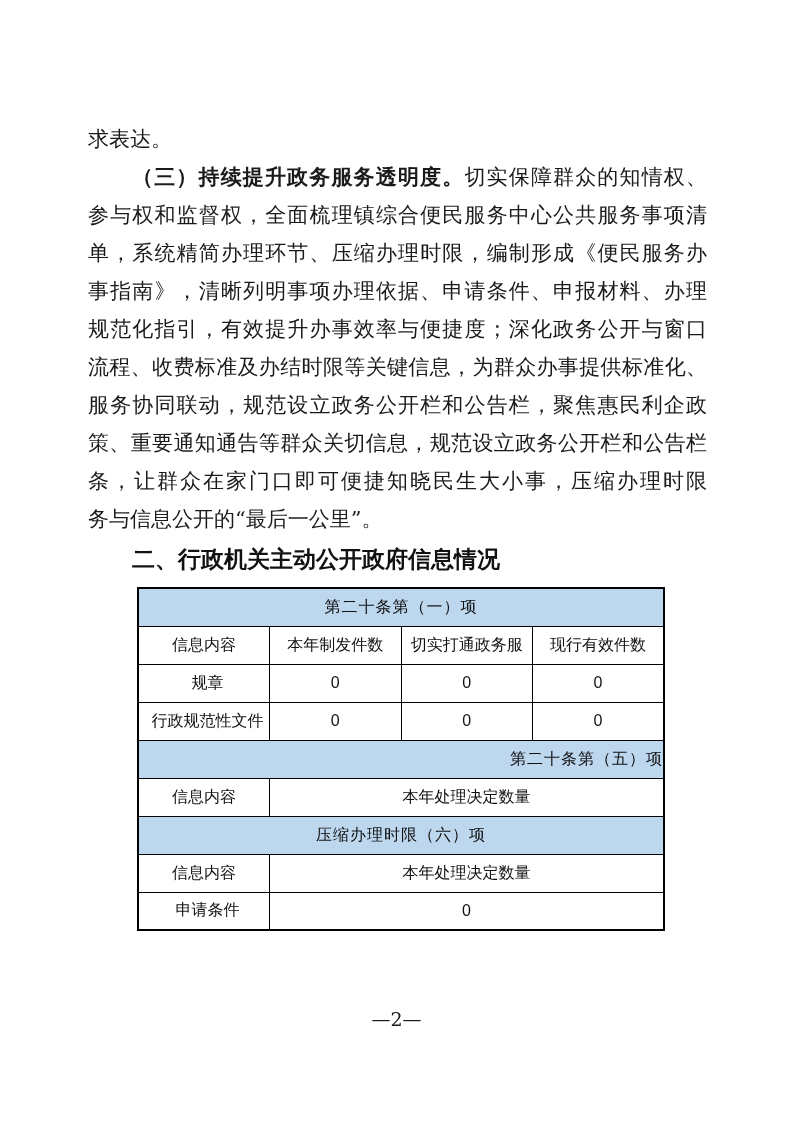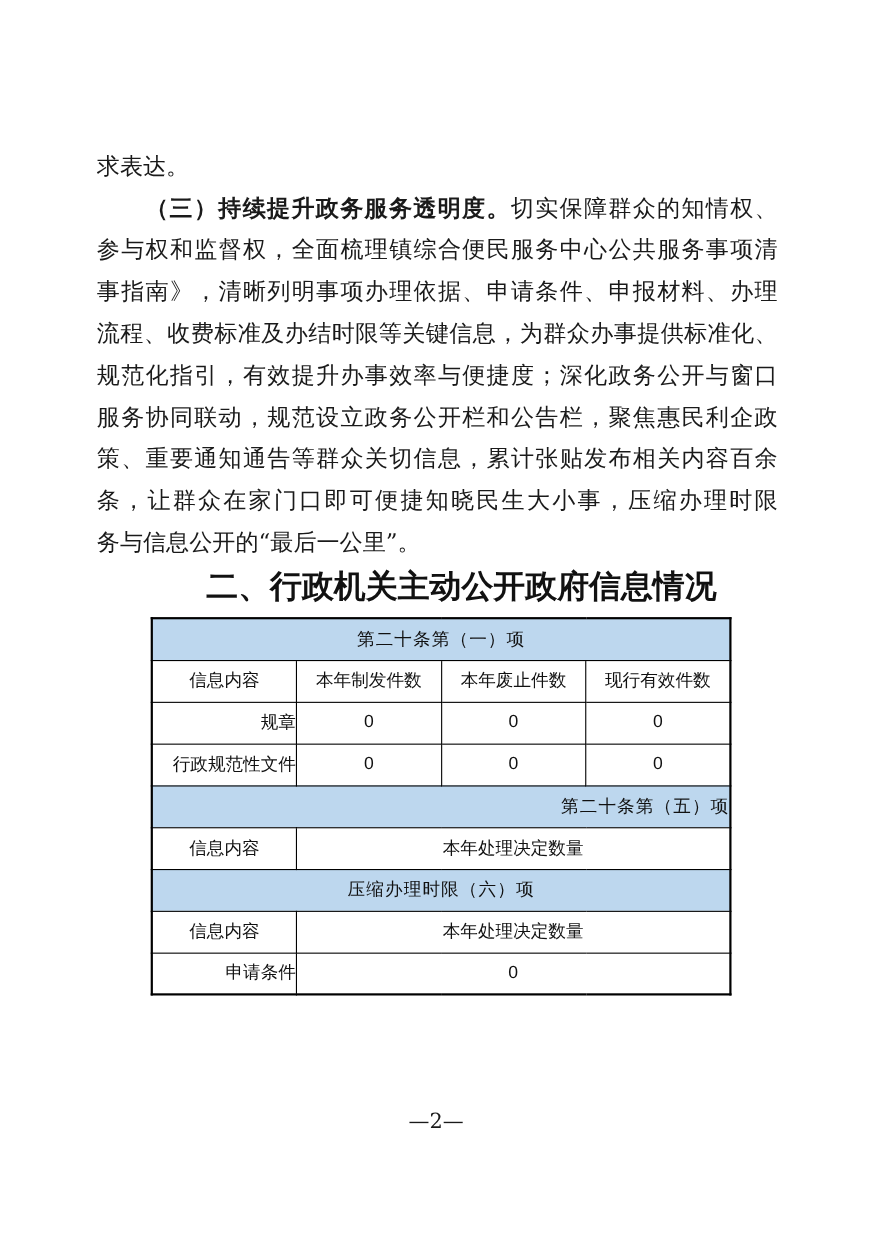--- a/index.html
+++ b/index.html
@@ -7,46 +7,45 @@
   body {
     width: 793px;
     height: 1122px;
     position: relative;
     overflow: hidden;
     font-family: "DejaVu Serif", serif;
     color: #1a1a1a;
   }
   .content {
     position: absolute;
-    top: 132px;
+    top: 120px;
     left: 88px;
     width: 619px;
   }
   .line {
     font-size: 21px;
     line-height: 38px;
     white-space: nowrap;
     overflow: hidden;
   }
   .line.full {
     text-align: justify;
     text-align-last: justify;
   }
   .indent { text-indent: 44px; }
   .bold { font-weight: bold; }
   .section-heading {
-    font-family: Liberation Sans, sans-serif;
+    font-family: Liberation Serif, serif;
     font-weight: bold;
-    font-size: 29px;
+    font-size: 23px;
     line-height: 38px;
     text-indent: 44px;
     color: #111111;
     margin-top: 3px;
     white-space: nowrap;
-    text-align: center;
   }
   .info-table {
     margin: 8px 0 0 49px;
     width: 528px;
     border-collapse: collapse;
     table-layout: fixed;
     border: 2.5px solid #000000;
     font-size: 16px;
   }
   .info-table td {
@@ -55,21 +54,21 @@
     text-align: center;
     vertical-align: middle;
     padding: 0;
     color: #111111;
   }
   .info-table td.section-title {
     
     letter-spacing: 1px;
   }
   .info-table td.label {
-    text-align: right;
+    text-align: center;
     padding-left: 7px;
     margin-top: 13px;
   }
   .info-table td.num {
     font-family: "Liberation Sans", sans-serif;
     font-size: 16px;
   }
   .page-number {
     position: absolute;
     top: 1004px;
@@ -84,25 +83,26 @@
 </head>
 <body>
 
 <div class="content">
 
   <div class="line">求表达。</div>
 
   <div class="line full indent"><span class="bold">（三）持续提升政务服务透明度。</span><span>切实保障群众的知情权、</span></div>
 
   <div class="line full">参与权和监督权，全面梳理镇综合便民服务中心公共服务事项清</div>
+  <div class="line full">单，系统精简办理环节、压缩办理时限，编制形成《便民服务办</div>
   <div class="line full">事指南》，清晰列明事项办理依据、申请条件、申报材料、办理</div>
+  <div class="line full">规范化指引，有效提升办事效率与便捷度；深化政务公开与窗口</div>
   <div class="line full">流程、收费标准及办结时限等关键信息，为群众办事提供标准化、</div>
-  <div class="line full">规范化指引，有效提升办事效率与便捷度；深化政务公开与窗口</div>
   <div class="line full">服务协同联动，规范设立政务公开栏和公告栏，聚焦惠民利企政</div>
-  <div class="line full">策、重要通知通告等群众关切信息，累计张贴发布相关内容百余</div>
+  <div class="line full">策、重要通知通告等群众关切信息，规范设立政务公开栏和公告栏</div>
   <div class="line full">条，让群众在家门口即可便捷知晓民生大小事，压缩办理时限</div>
 
   <div class="line">务与信息公开的“最后一公里”。</div>
 
   <div class="section-heading">二、行政机关主动公开政府信息情况</div>
 
   <table class="info-table">
     <colgroup>
       <col style="width:25%">
         <col style="width:25%">
@@ -110,21 +110,21 @@
         <col style="width:25%">
     </colgroup>
 
     <tbody>
         <tr>
       <td colspan="4" class="section-title" style="background: rgb(189, 215, 238);">第二十条第（一）项</td>
     </tr>
     <tr>
       <td>信息内容</td>
       <td>本年制发件数</td>
-      <td>本年废止件数</td>
+      <td>切实打通政务服</td>
       <td>现行有效件数</td>
     </tr>
     <tr>
       <td class="label">规章</td>
       <td class="num">0</td>
       <td class="num">0</td>
       <td class="num">0</td>
     </tr>
     <tr>
       <td class="label">行政规范性文件</td>

